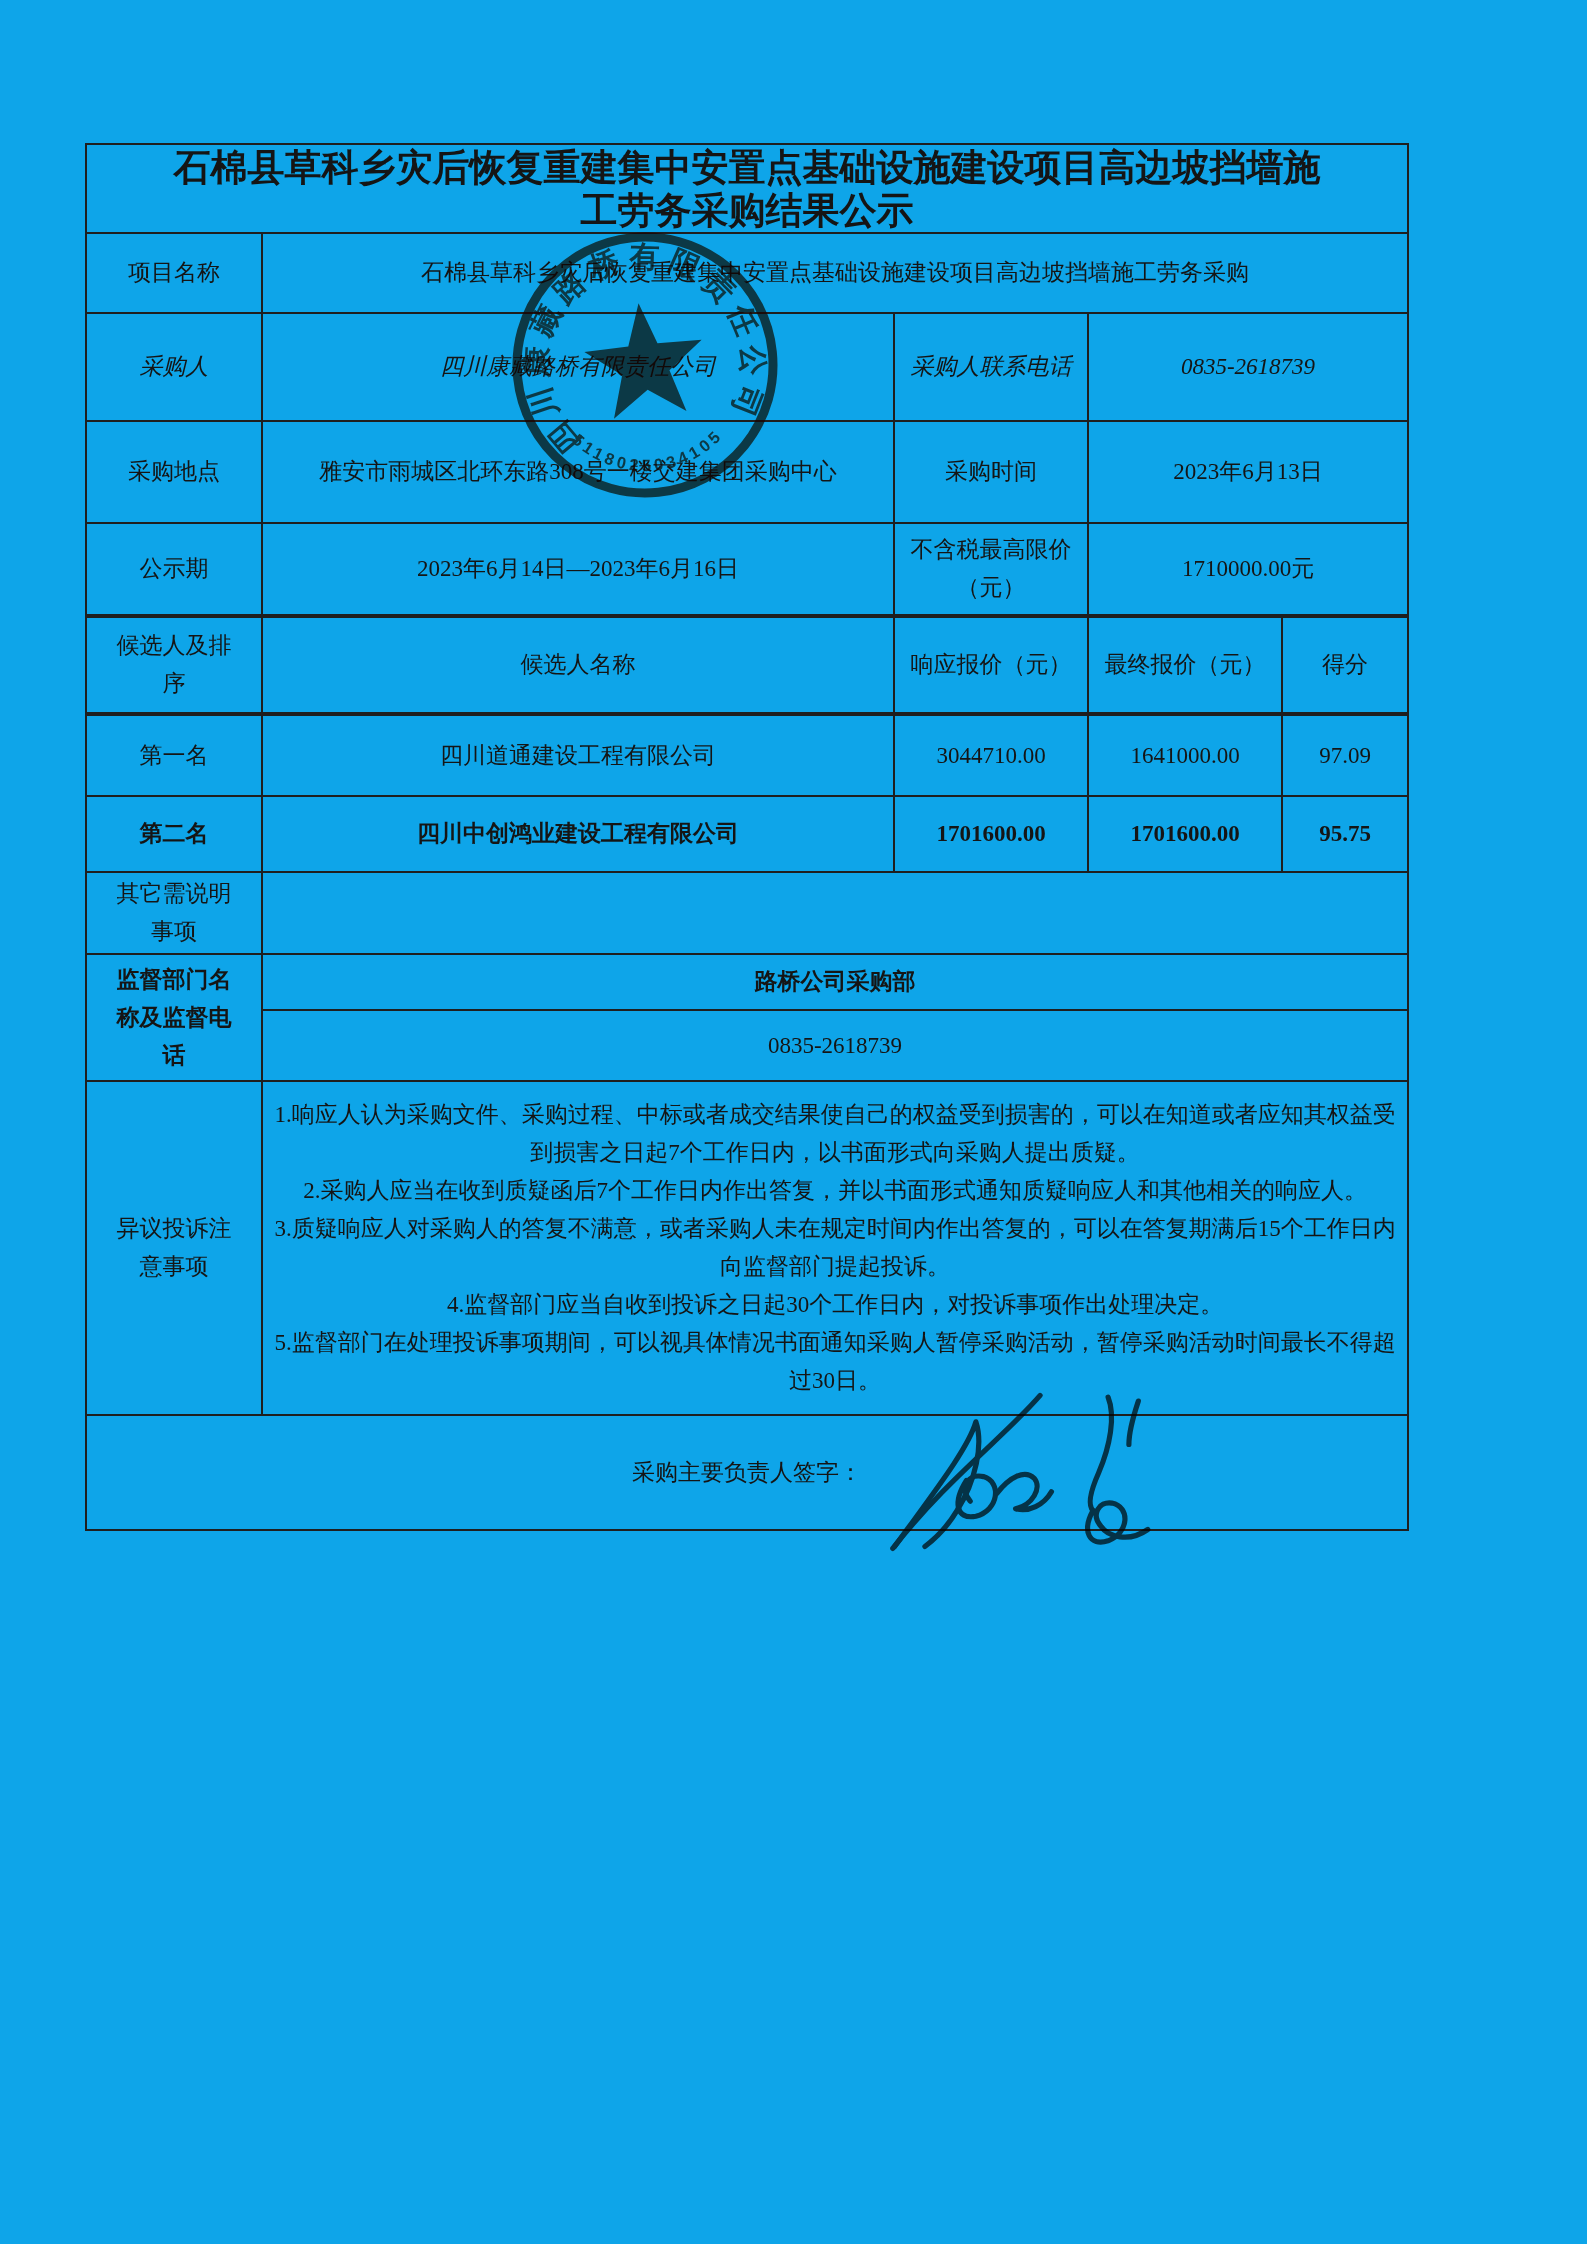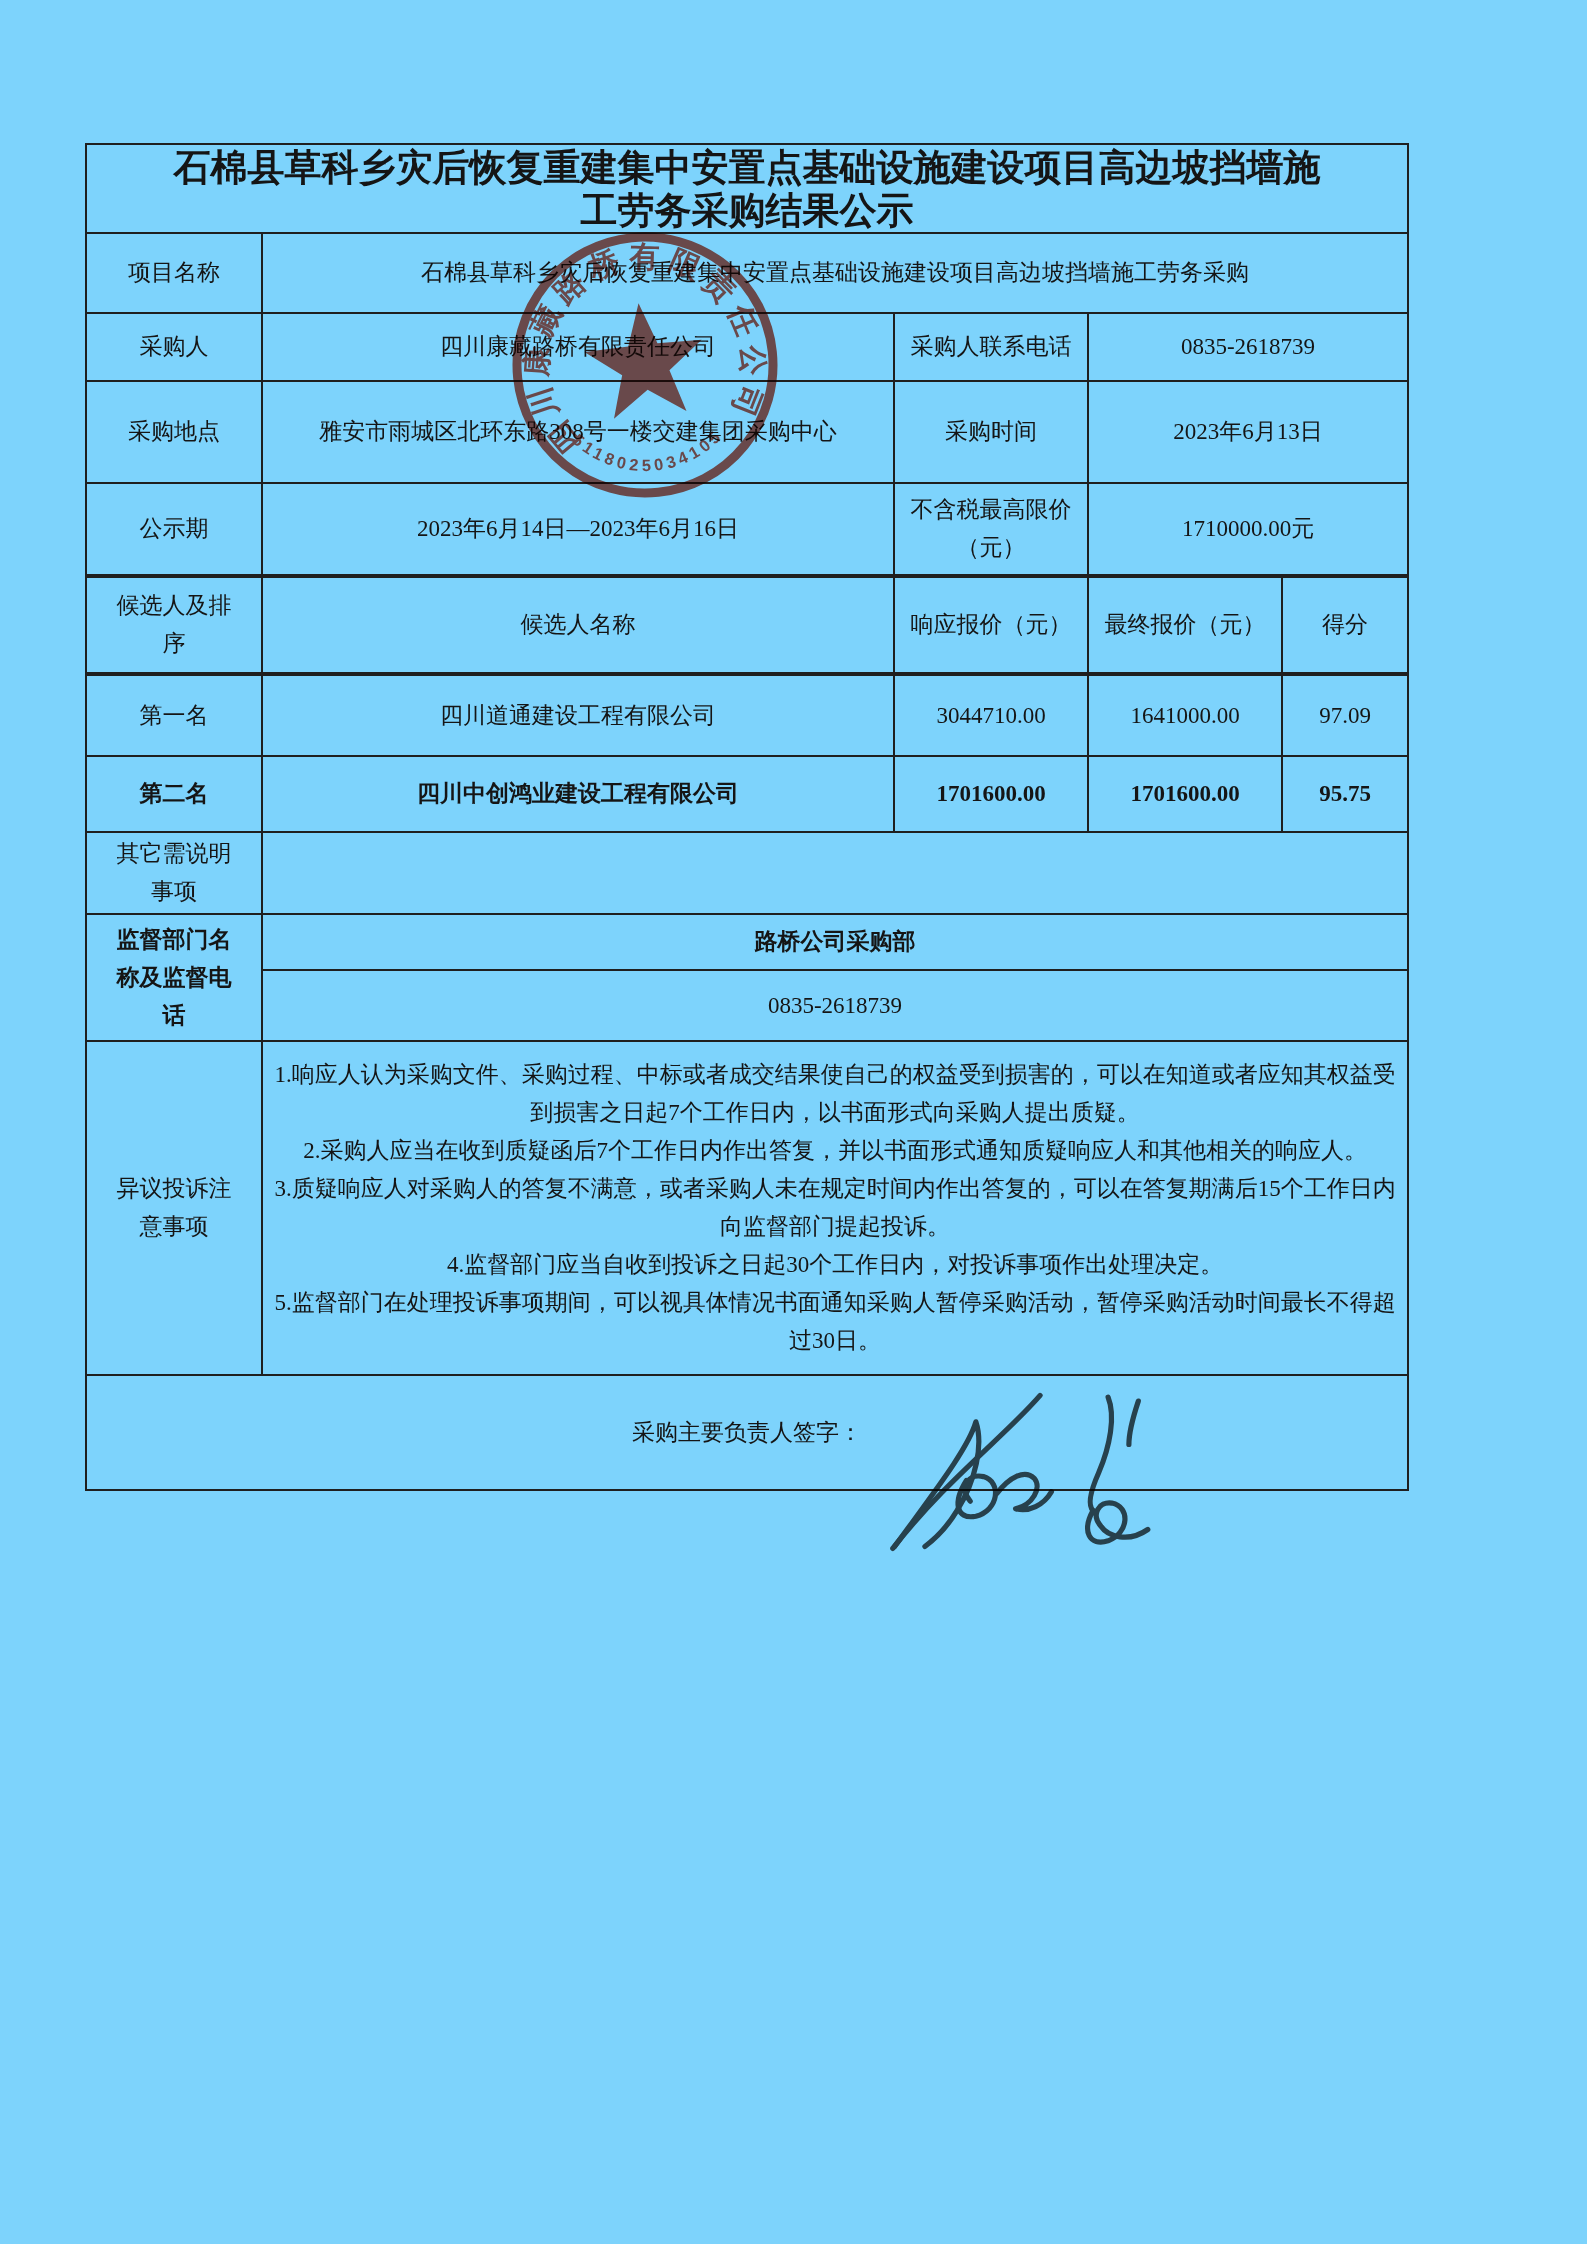--- a/index.html
+++ b/index.html
@@ -1,35 +1,35 @@
 <!DOCTYPE html>
 <html><head>
 <meta charset="utf-8">
 <style>
   html,body{margin:0;padding:0;background:#ffffff;}
   .page{
-    position:relative;width:1587px;height:2244px;background:#7dd3fc;overflow:hidden;
+    position:relative;width:1587px;height:2244px;background:#0ea5e9;overflow:hidden;
     font-family:"Liberation Serif","DejaVu Serif",serif;color:#151515;
   }
   table.doc{
     position:absolute;left:85px;top:143px;width:1322px;
     border-collapse:collapse;table-layout:fixed;
   }
   table.doc td{
     border:2px solid #1f1f1f;
     text-align:center;vertical-align:middle;
     font-size:23px;line-height:38px;color:#151515;
     padding:2px;overflow:hidden;
   }
   tr.r-title td{
     font-weight:bold;font-size:37px;line-height:43px;padding:0 20px;
   }
   tr.r-title{height:89px;}
   tr.r-project{height:80px;}
-  tr.r-purchaser{height:68px;}
+  tr.r-purchaser{height:108px;font-style:italic;}
   tr.r-location{height:102px;}
   tr.r-period{height:93px;}
   tr.r-candheader{height:98px;}
   tr.r-candheader td{border-top-width:4px;border-bottom-width:4px;}
   tr.r-first{height:82px;}
   tr.r-second{height:76px;font-weight:bold;}
   tr.r-other{height:72px;}
   tr.r-sup1{height:56px;font-weight:bold;}
   tr.r-sup2{height:71px;}
   tr.r-notice{height:334px;}

